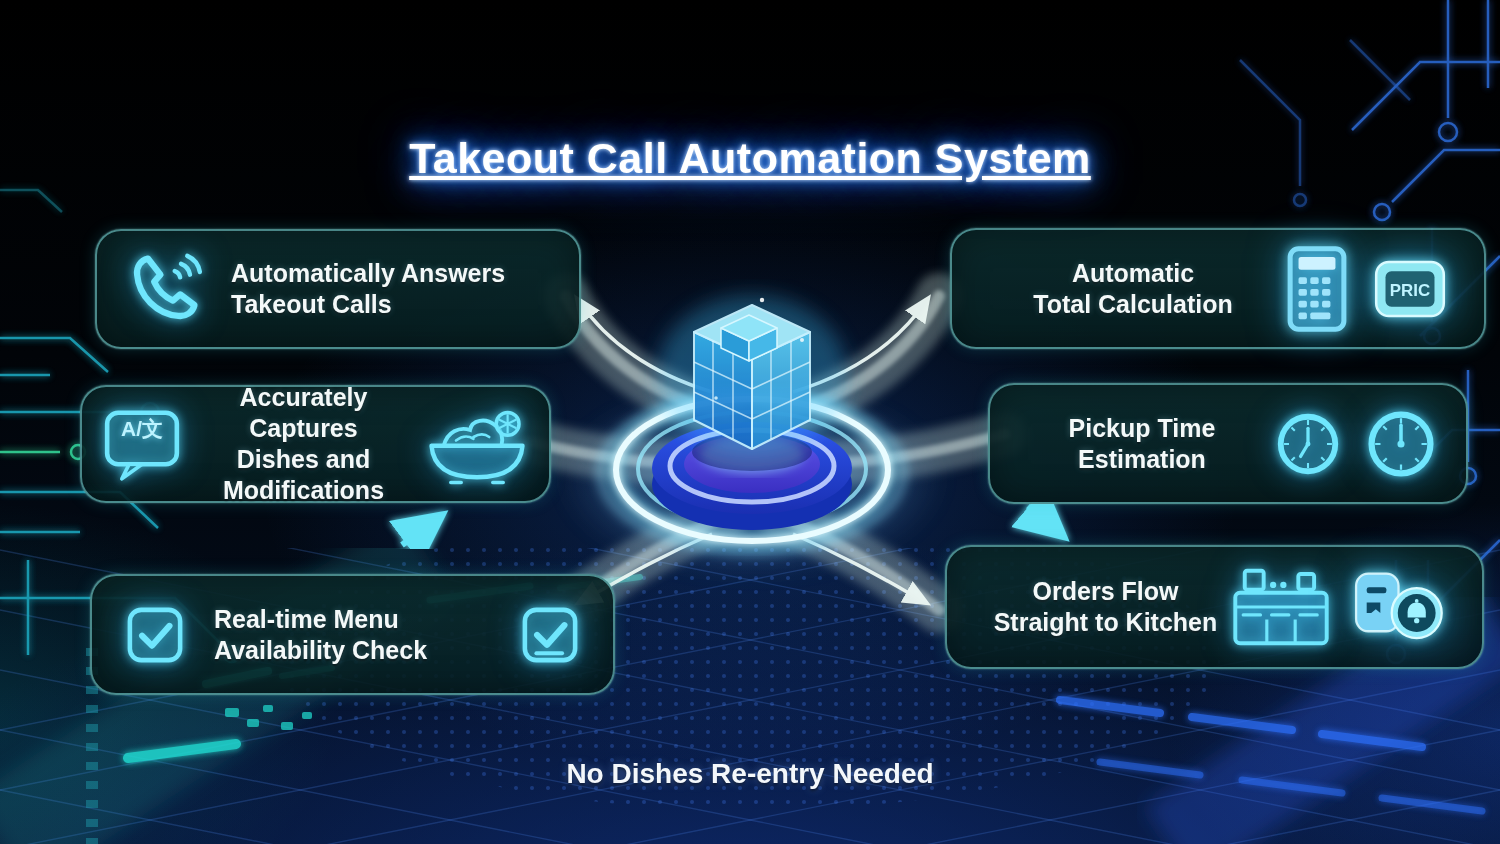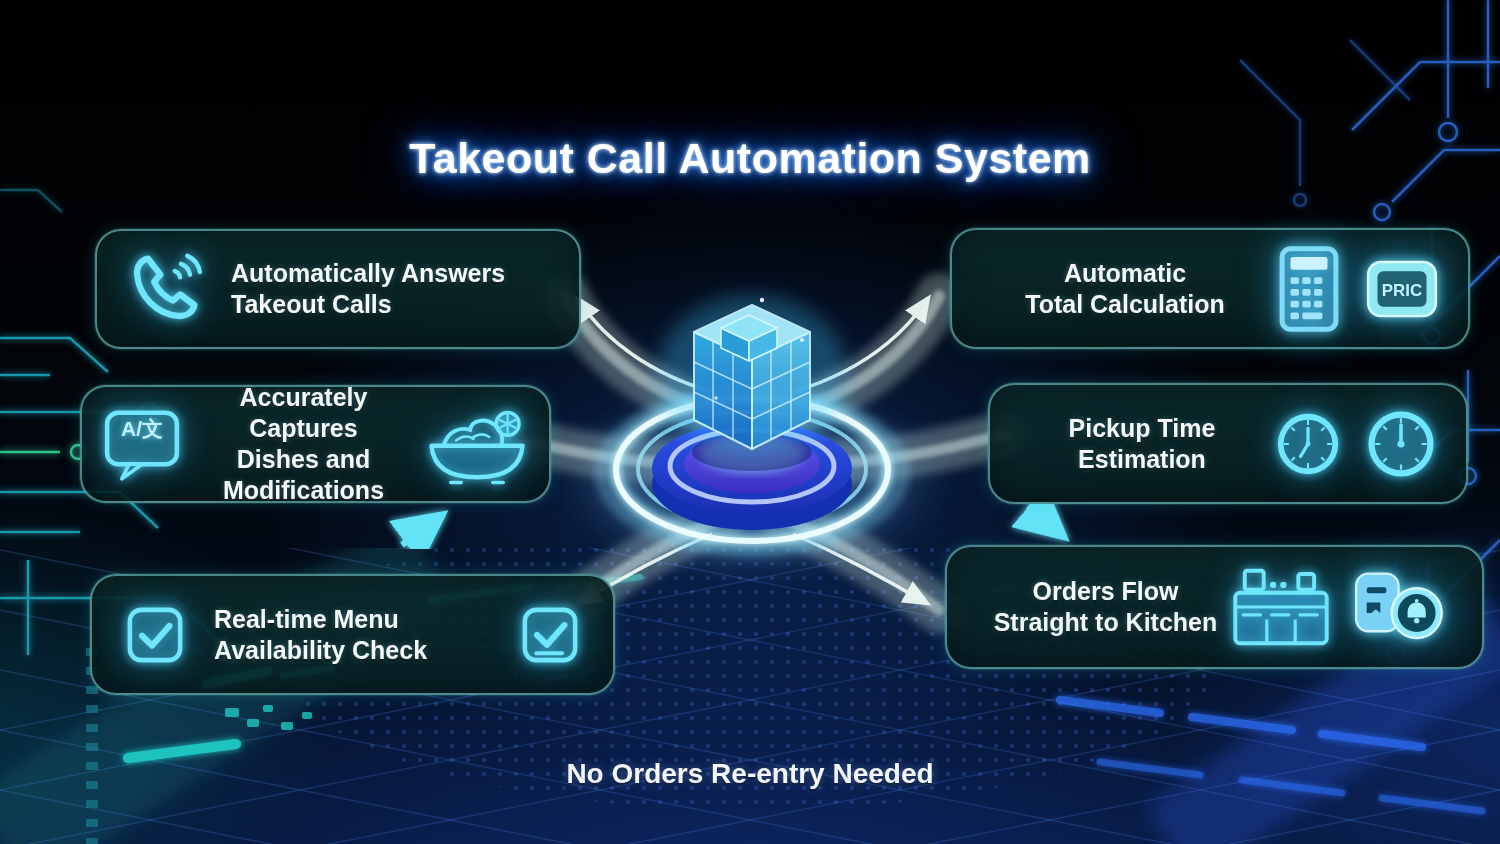--- a/index.html
+++ b/index.html
@@ -11,20 +11,21 @@
       radial-gradient(ellipse 1300px 520px at 50% 108%, rgba(22,62,170,.50), rgba(0,0,0,0) 72%),
       radial-gradient(ellipse 520px 320px at 102% 86%, rgba(30,80,210,.38), rgba(0,0,0,0) 70%),
       radial-gradient(ellipse 520px 320px at -2% 86%, rgba(12,125,135,.28), rgba(0,0,0,0) 70%),
       linear-gradient(180deg,#000 0%, #010408 42%, #041126 100%);
   }
   .bg-svg{position:absolute;left:0;top:0;z-index:1;}
   .page-title{
     position:absolute;left:0;right:0;top:134px;z-index:3;text-align:center;
     font-size:43px;font-weight:700;letter-spacing:.5px;color:#fff;
     text-shadow:0 0 4px #cfe6ff,0 0 12px #3a8eff,0 0 28px #1f6dff,0 0 52px #1f6dff;
+    text-decoration:underline;
   }
   .footer-note{
     position:absolute;left:0;right:0;top:758px;z-index:3;text-align:center;
     font-size:28px;font-weight:700;color:#f4f8fb;
     text-shadow:0 0 10px rgba(130,180,255,.45),0 2px 3px rgba(0,0,0,.6);
   }
   .card{
     position:absolute;z-index:2;display:flex;align-items:center;
     background:linear-gradient(180deg, rgba(11,43,45,.93), rgba(7,32,34,.88));
     border:2px solid rgba(130,222,222,.55);
@@ -253,21 +254,21 @@
         <polygon points="777,328 749,341 749,361 777,348" fill="#45b8e8"></polygon>
         <polygon points="749,315 777,328 749,341 721,328" fill="#8fe4f8"></polygon>
       </g>
       <circle cx="762" cy="300" r="2.2" fill="#fff" opacity=".9"></circle>
       <circle cx="802" cy="340" r="2" fill="#fff" opacity=".8"></circle>
       <circle cx="716" cy="398" r="1.8" fill="#e6fbff" opacity=".8"></circle>
     </g>
   </svg>
 
   <div class="page-title">Takeout Call Automation System</div>
-  <div class="footer-note">No Orders Re-entry Needed</div>
+  <div class="footer-note">No Dishes Re-entry Needed</div>
 
   <div class="card" style="left:95px;top:229px;width:458px;height:116px;padding-left:24px;">
     <span class="icon">
       <svg width="86" height="86" viewBox="0 0 96 96" fill="none" stroke="currentColor">
         <path d="M30 14c-8 2-13 9-12 18 2 24 22 44 46 46 9 1 16-4 18-12l-16-12-8 7c-9-4-17-12-21-21l7-8z" stroke-width="7" stroke-linejoin="round"></path>
         <path d="M60 28a9 9 0 0 1 6 7" stroke-width="5" stroke-linecap="round"></path>
         <path d="M67 20a16 16 0 0 1 10 12" stroke-width="5" stroke-linecap="round"></path>
         <path d="M74 11a24 24 0 0 1 14 18" stroke-width="5" stroke-linecap="round"></path>
       </svg>
     </span>
@@ -315,21 +316,21 @@
     </div>
     <span class="icon">
       <svg width="70" height="70" viewBox="0 0 92 92" fill="none" stroke="currentColor">
         <rect x="13" y="13" width="66" height="66" rx="15" stroke-width="6" fill="rgba(15,80,100,.4)"></rect>
         <path d="M29 46 L42 59 L65 33" stroke-width="8" stroke-linecap="round" stroke-linejoin="round"></path>
         <path d="M28 70 H62" stroke-width="5" stroke-linecap="round"></path>
       </svg>
     </span>
   </div>
 
-  <div class="card" style="left:950px;top:228px;width:460px;height:117px;padding:0 28px;">
+  <div class="card" style="left:950px;top:228px;width:460px;height:117px;padding:0 36px;">
     <div class="txt center">
       <div>Automatic</div>
       <div>Total Calculation</div>
     </div>
     <span class="icon fillstyle">
       <svg width="78" height="94" viewBox="0 0 92 112" fill="none" stroke="#7fdcf8">
         <rect x="14" y="8" width="64" height="96" rx="10" stroke-width="6" fill="rgba(30,130,190,.32)"></rect>
         <rect x="24" y="18" width="44" height="15" rx="3" fill="#cdf2ff" stroke="none"></rect>
         <g fill="#9fe4fb" stroke="none">
           <rect x="24" y="42" width="10" height="8" rx="2"></rect>

